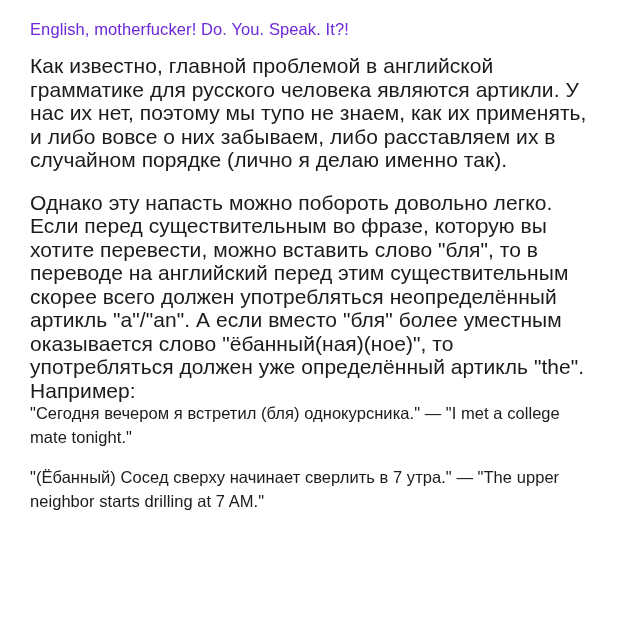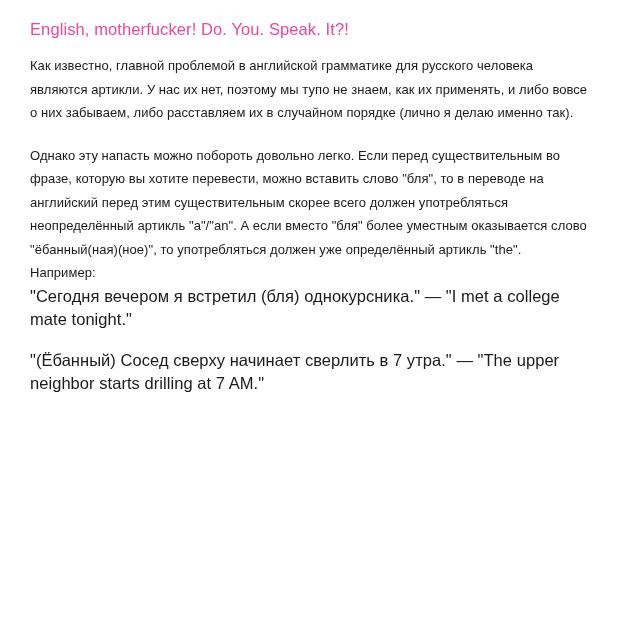--- a/index.html
+++ b/index.html
@@ -20,26 +20,26 @@
     box-sizing: border-box;
     padding: 18px 28px 10px 30px;
     background: #ffffff;
     display: flex;
     flex-direction: column;
   }
   .title {
     font-size: 16.5px;
     line-height: 22px;
     font-weight: 400;
-    color: #ec4899;
+    color: #6d28d9;
     margin: 0 0 14px 0;
     letter-spacing: 0.1px;
   }
   .para {
-    font-size: 13px;
+    font-size: 21px;
     line-height: 23.5px;
     font-weight: 400;
     color: #1b1b1b;
     margin: 0 0 19px 0;
     letter-spacing: 0.05px;
     max-width: 560px;
   }
   .para.tight {
     margin-bottom: 0;
   }

